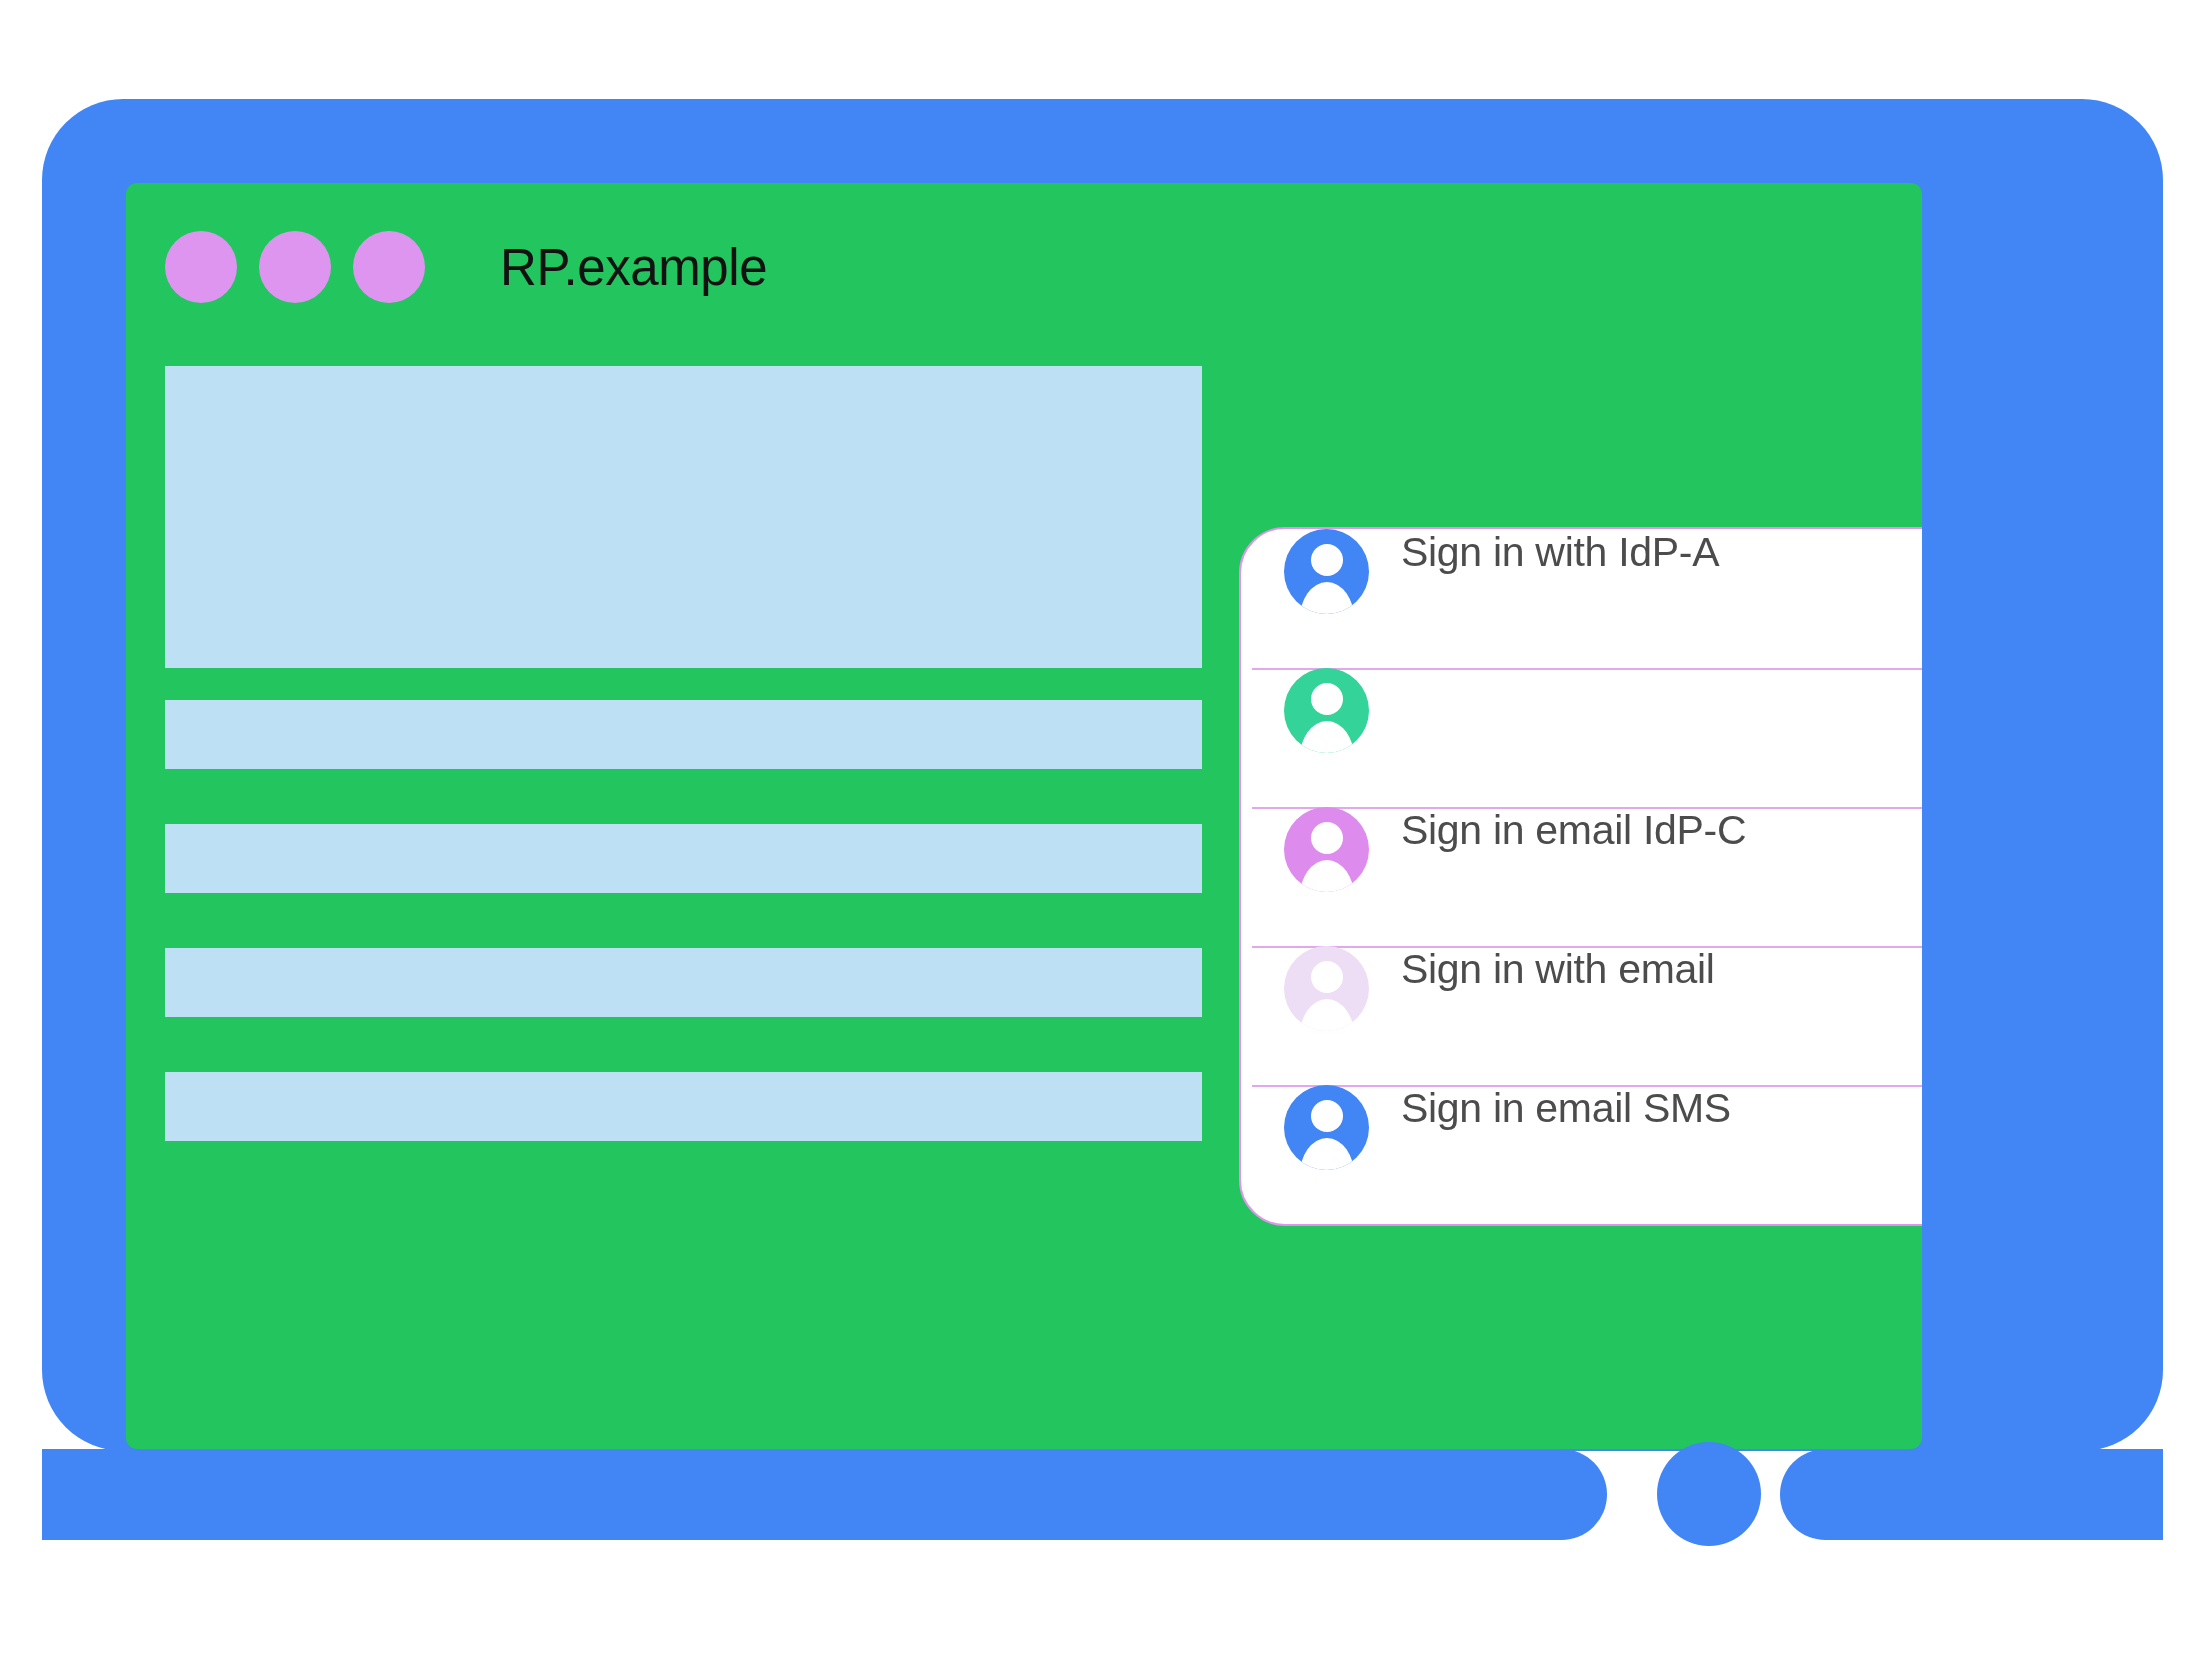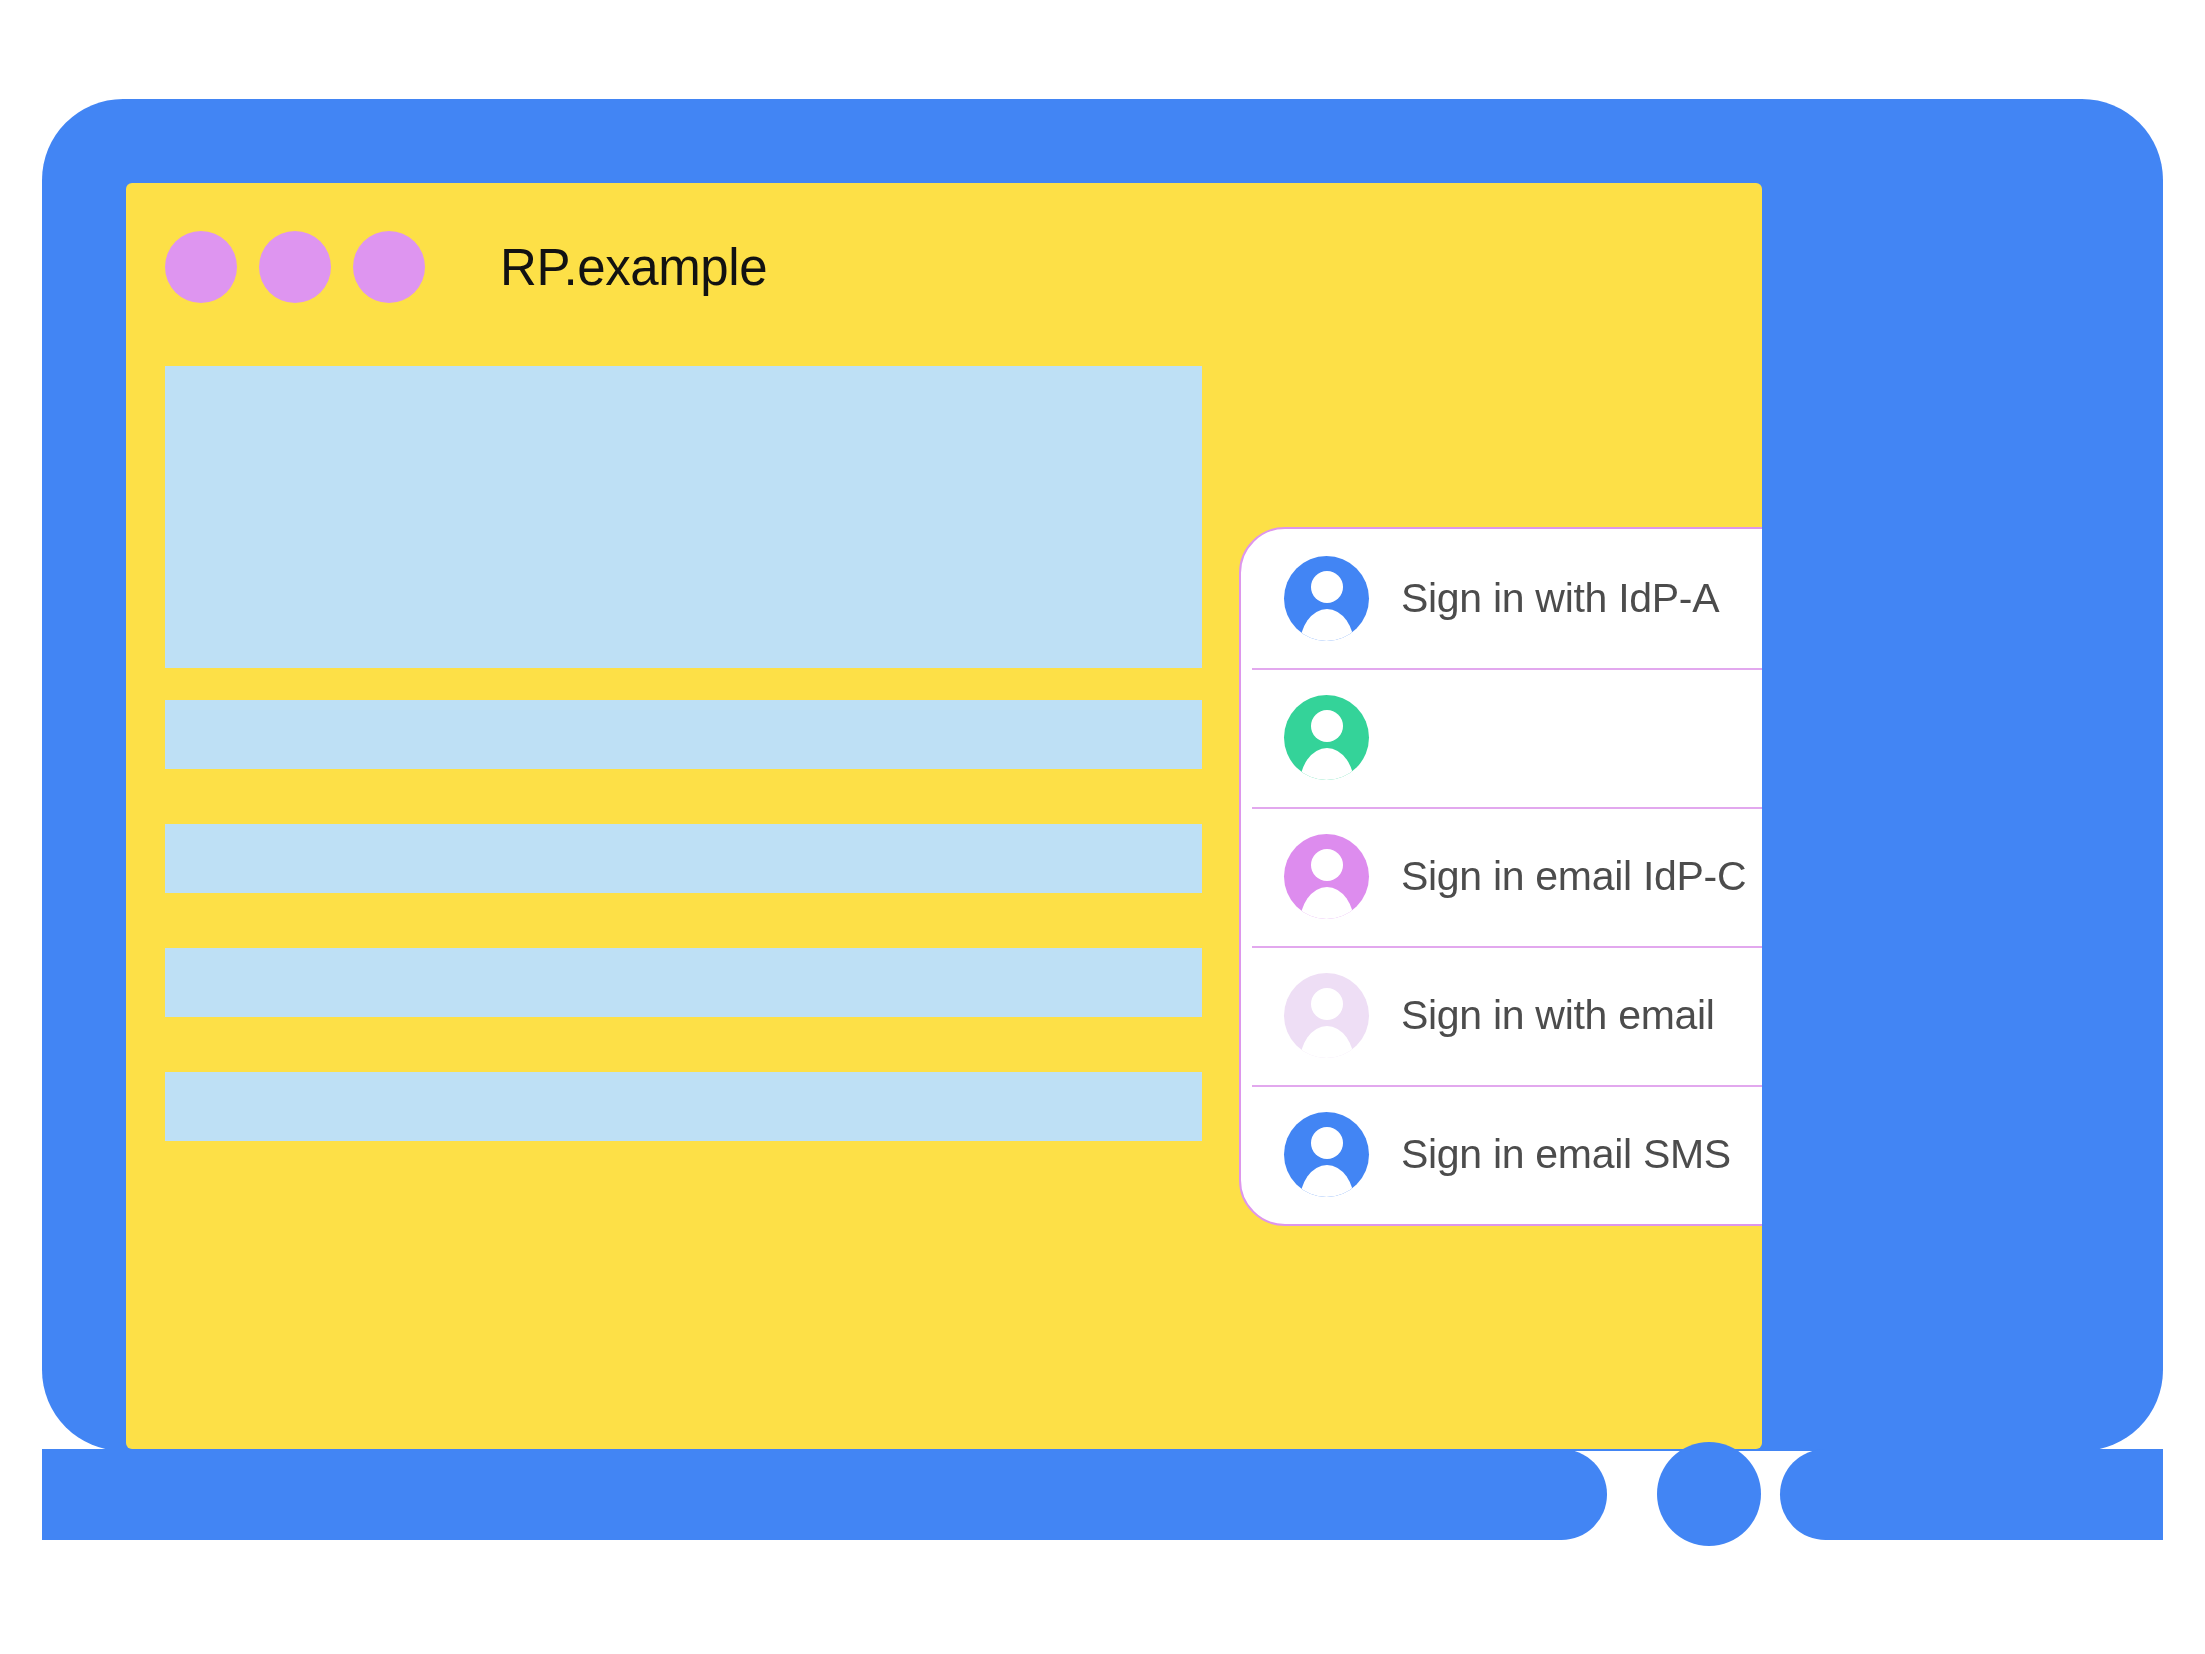--- a/index.html
+++ b/index.html
@@ -30,24 +30,24 @@
     width: 2121px;
     height: 1352px;
     box-sizing: border-box;
     background: #4285F4;
     border-radius: 81px;
   }
   .frame-screen {
     position: absolute;
     left: 84px;
     top: 84px;
-    width: 1636px;
+    width: 1796px;
     height: 1266px;
-    background: #fde047;
-    border-radius: 6px;
+    background: #22c55e;
+    border-radius: 11px;
     overflow: hidden;
   }
   
   .frame-bottom-left {
     position: absolute;
     left: 0;
     top: 1350px;
     width: 1565px;
     height: 91px;
     background: #4285F4;
@@ -134,21 +134,20 @@
     width: 805px;
     box-sizing: border-box;
     background: #ffffff;
     border: 2.6px solid #DD96EC;
     border-radius: 46px;
   }
   .account-row {
     position: relative;
     height: 139px;
     display: flex;
-    align-items: center;
     box-sizing: border-box;
     padding-left: 43px;
     cursor: pointer;
   }
   .account-row + .account-row::before {
     content: "";
     position: absolute;
     left: 10.6px;
     right: 0;
     top: 0;

